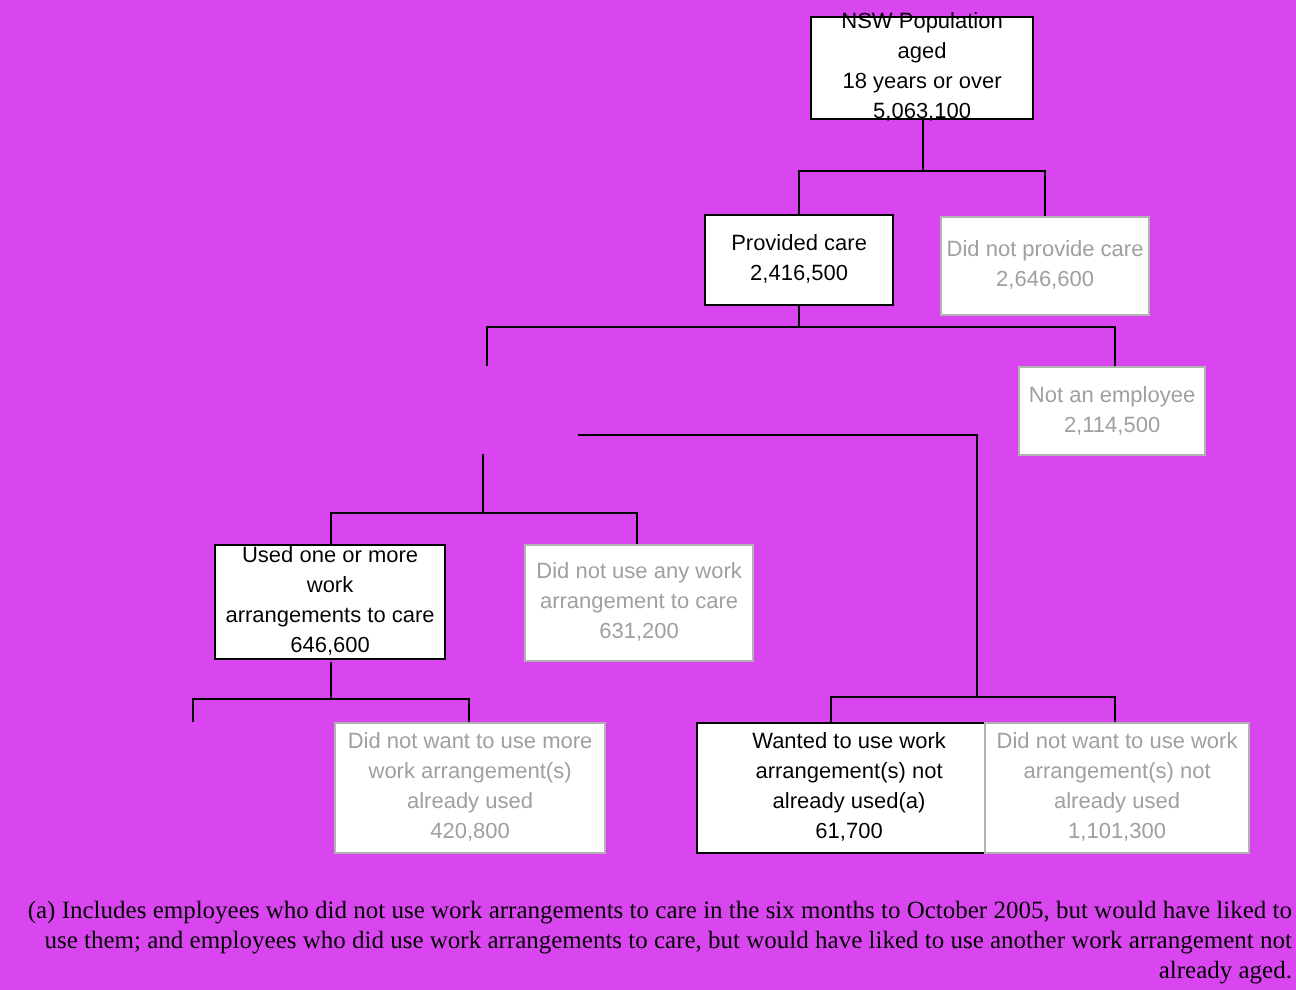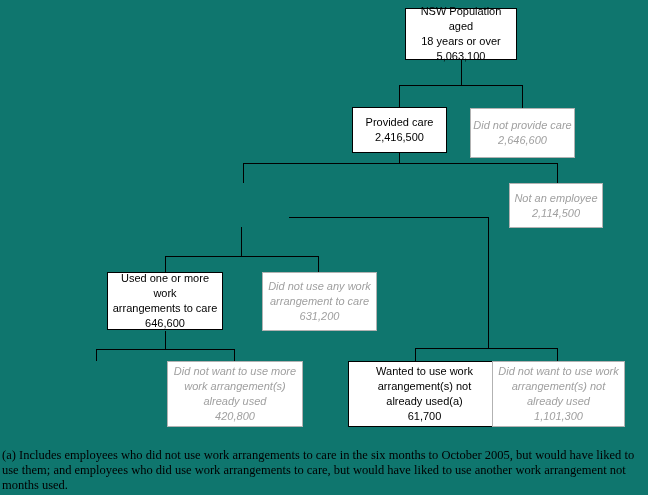--- a/index.html
+++ b/index.html
@@ -1,19 +1,19 @@
 <!DOCTYPE html>
 <html><head>
 <meta charset="utf-8">
 <style>
   html,body{margin:0;padding:0;background:#fff;}
   #stage{
     position:relative;
     width:648px;height:495px;
-    background:#0f766e;
+    background:#d946ef;
     font-family:"Liberation Sans",sans-serif;
     overflow:hidden;
   }
   .node{
     position:absolute;
     box-sizing:border-box;
     background:#fff;
     border:1px solid #000;
     display:flex;
     flex-direction:column;
@@ -22,34 +22,34 @@
     text-align:center;
     font-size:11px;
     line-height:15px;
     color:#000;
     padding:1px 2px;
   }
   .node .lbl{white-space:pre-line;}
   .node.inactive{
     border-color:#b2b2b2;
     color:#a0a0a0;
-    font-style:italic;
   }
   .ln{
     position:absolute;
     background:#000;
     display:block;
   }
   #footnote{
     position:absolute;
     left:2px;top:448px;width:644px;
     font-family:"Liberation Serif",serif;
     font-size:12.5px;
     line-height:15px;
     color:#000;
+    text-align:right;
   }
 </style>
 </head>
 <body>
 
 <div id="stage">
 
   <i class="ln" style="left:461px;top:60px;width:1px;height:25px"></i>
   <i class="ln" style="left:399px;top:85px;width:124px;height:1px"></i>
   <i class="ln" style="left:399px;top:85px;width:1px;height:22px"></i>
@@ -128,16 +128,16 @@
   <div class="node inactive" style="left:492px;top:361px;width:133px;height:66px">
     <span class="lbl">Did not want to use work
 arrangement(s) not
 already used</span>
     <span class="val">1,101,300</span>
   </div>
 
   <div id="footnote">
     <div>(a) Includes employees who did not use work arrangements to care in the six months to October 2005, but would have liked to</div>
     <div>use them; and employees who did use work arrangements to care, but would have liked to use another work arrangement not</div>
-    <div>months used.</div>
+    <div>already aged.</div>
   </div>
 
 </div>
 
 </body></html>

